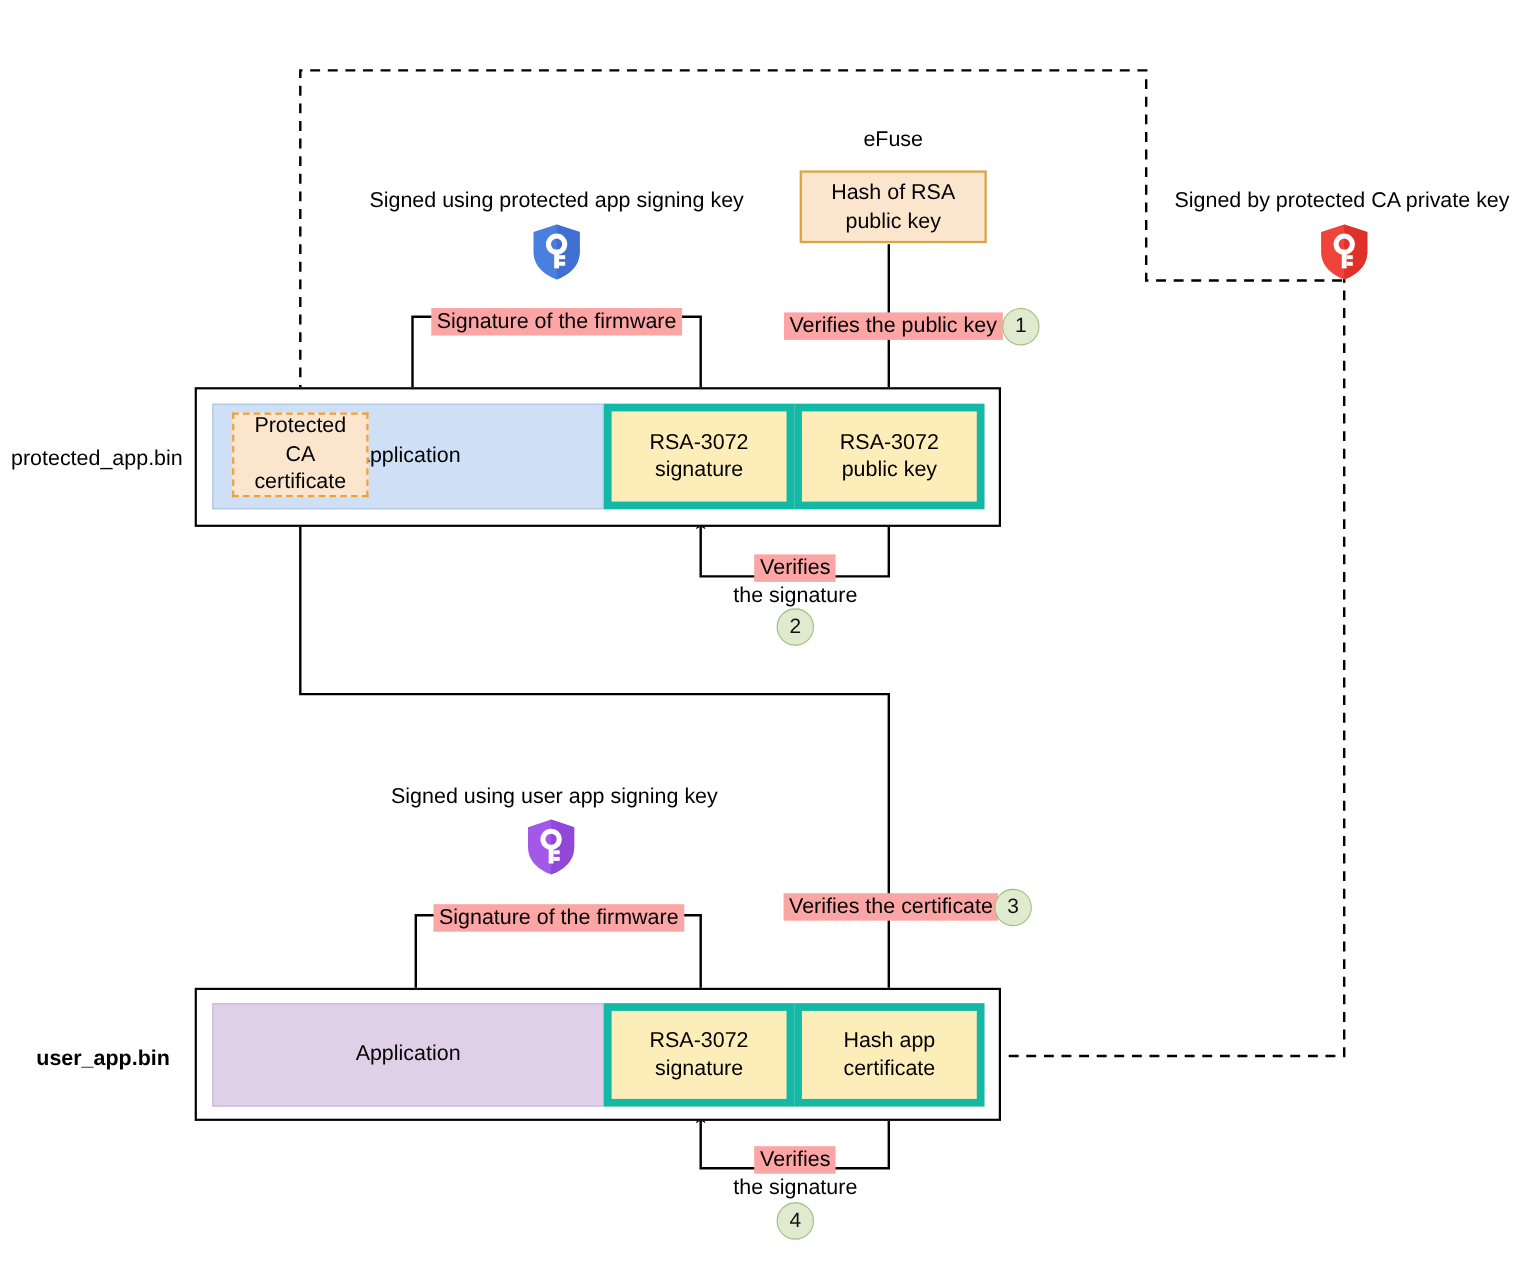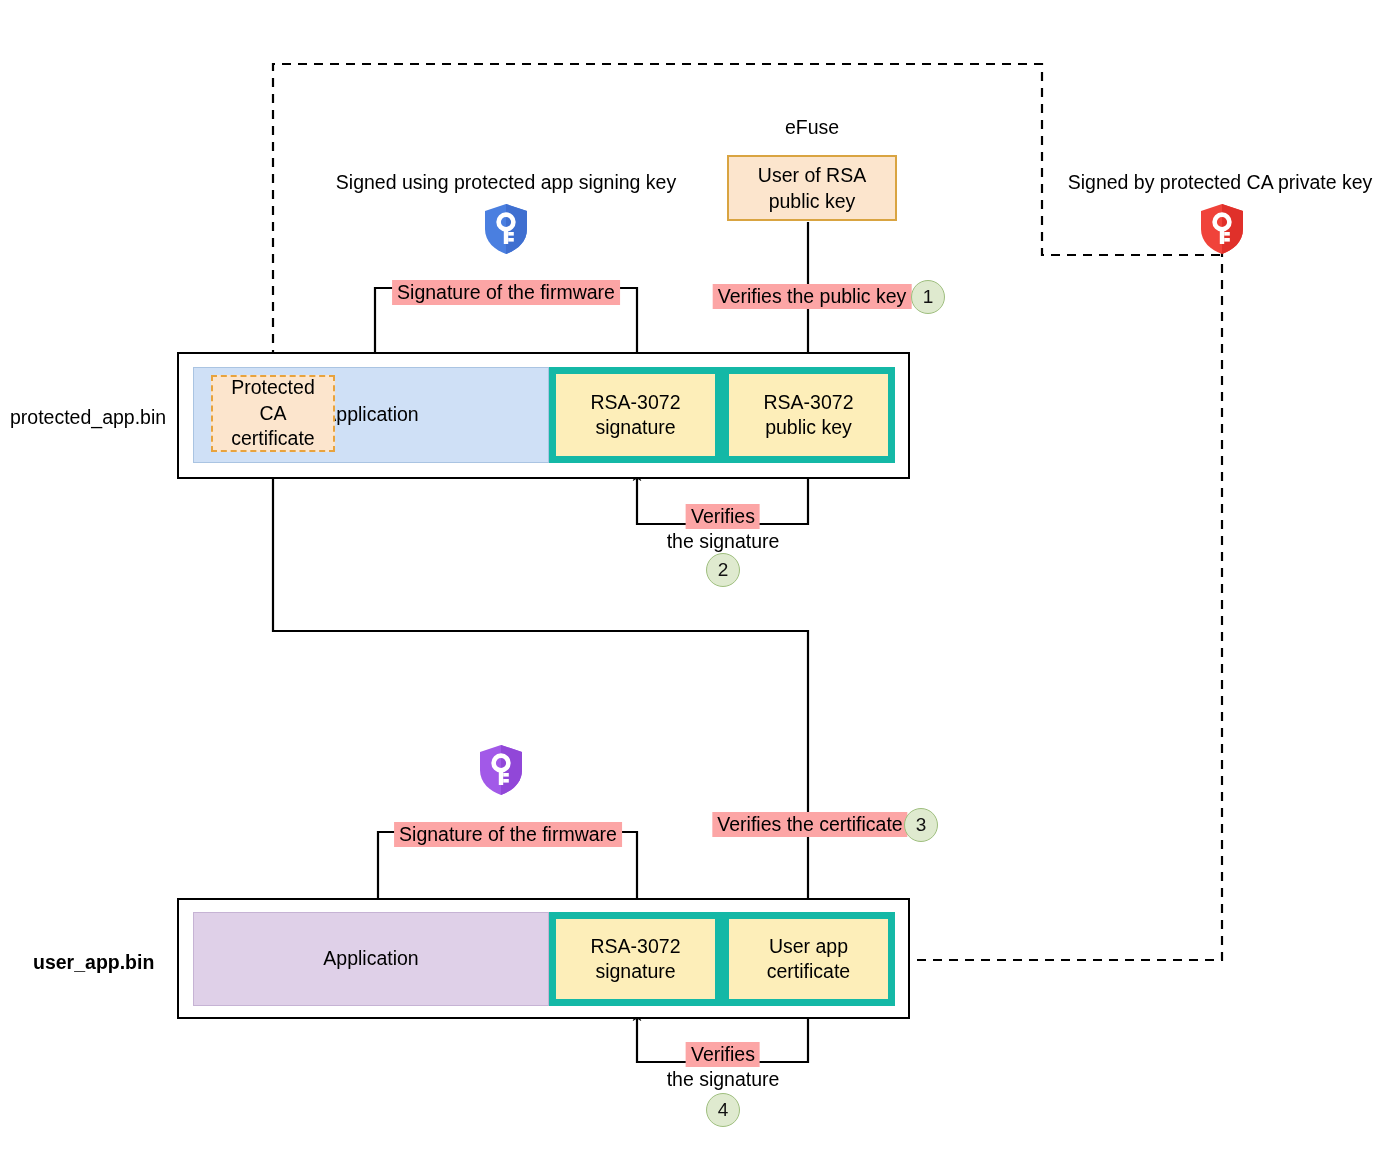--- a/index.html
+++ b/index.html
@@ -69,21 +69,21 @@
       <path d="M637,910 L637,832 L378,832 L378,910" marker-end="url(#ah)"></path>
 
       <path d="M808,1006 L808,1062 L637,1062 L637,1012" marker-end="url(#ah)"></path>
     </g>
   </svg>
 
   <div class="lbl c" style="left:812px;top:115px;">eFuse</div>
 
   <div class="efusebox" style="left:727px;top:155px;width:170px;height:66px;">
     <div>
-      <div>User of RSA</div>
+      <div>Hash of RSA</div>
       <div>public key</div>
     </div>
   </div>
 
   <div class="lbl c" style="left:506px;top:170px;">Signed using protected app signing key</div>
   <div class="shield" style="left:483px;top:203px;">
     <svg viewBox="0 0 46 52" width="46" height="52">
       <path d="M23 1 L44 8 V26 C44 39 34 47 23 51 C12 47 2 39 2 26 V8 Z" fill="#4a7fe0"></path>
       <path d="M23 1 L44 8 V26 C44 39 34 47 23 51 Z" fill="#3f6fd0"></path>
       <circle cx="23" cy="19" r="7.4" fill="none" stroke="#fff" stroke-width="4.6"></circle>
@@ -98,20 +98,21 @@
     <svg viewBox="0 0 46 52" width="46" height="52">
       <path d="M23 1 L44 8 V26 C44 39 34 47 23 51 C12 47 2 39 2 26 V8 Z" fill="#f0433a"></path>
       <path d="M23 1 L44 8 V26 C44 39 34 47 23 51 Z" fill="#e0302a"></path>
       <circle cx="23" cy="19" r="7.4" fill="none" stroke="#fff" stroke-width="4.6"></circle>
       <rect x="20.8" y="24" width="4.4" height="17" fill="#fff"></rect>
       <rect x="25.2" y="29" width="5.6" height="3.6" fill="#fff"></rect>
       <rect x="25.2" y="35" width="5.6" height="3.6" fill="#fff"></rect>
     </svg>
   </div>
 
+  <div class="lbl c" style="left:504px;top:712px;">Signed using user app signing key</div>
   <div class="shield" style="left:478px;top:744px;">
     <svg viewBox="0 0 46 52" width="46" height="52">
       <path d="M23 1 L44 8 V26 C44 39 34 47 23 51 C12 47 2 39 2 26 V8 Z" fill="#a259e8"></path>
       <path d="M23 1 L44 8 V26 C44 39 34 47 23 51 Z" fill="#9147d8"></path>
       <circle cx="23" cy="19" r="7.4" fill="none" stroke="#fff" stroke-width="4.6"></circle>
       <rect x="20.8" y="24" width="4.4" height="17" fill="#fff"></rect>
       <rect x="25.2" y="29" width="5.6" height="3.6" fill="#fff"></rect>
       <rect x="25.2" y="35" width="5.6" height="3.6" fill="#fff"></rect>
     </svg>
   </div>
@@ -151,21 +152,21 @@
   <div class="segs" style="left:193px;top:912px;width:702px;height:94px;">
     <div class="seg purple" style="width:356px;">Application</div>
     <div class="seg yellow" style="width:173px;">
       <div>
         <div>RSA-3072</div>
         <div>signature</div>
       </div>
     </div>
     <div class="seg yellow" style="width:173px;">
       <div>
-        <div>User app</div>
+        <div>Hash app</div>
         <div>certificate</div>
       </div>
     </div>
   </div>
 
   <div class="lbl c mask" style="left:506px;top:280px;">Signature of the firmware</div>
 
   <div class="lbl c mask" style="left:812px;top:284px;">Verifies the public key</div>
   <div class="step" style="left:911px;top:280px;">1</div>
 

